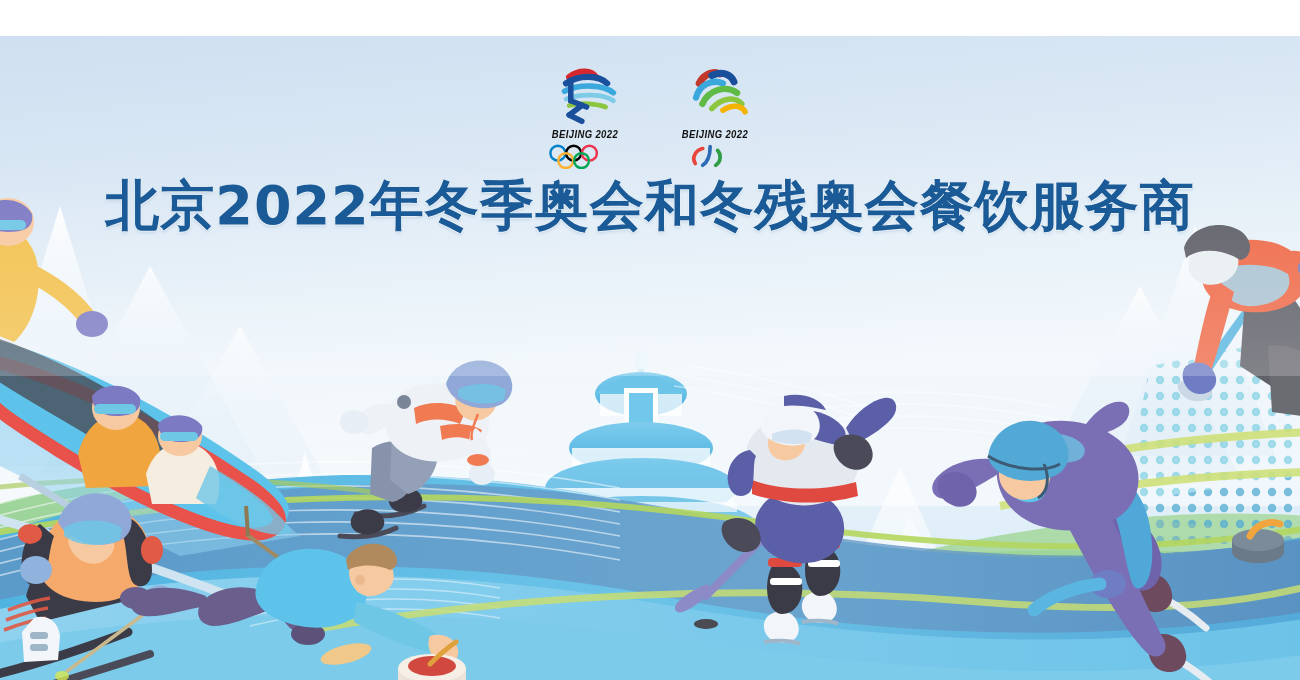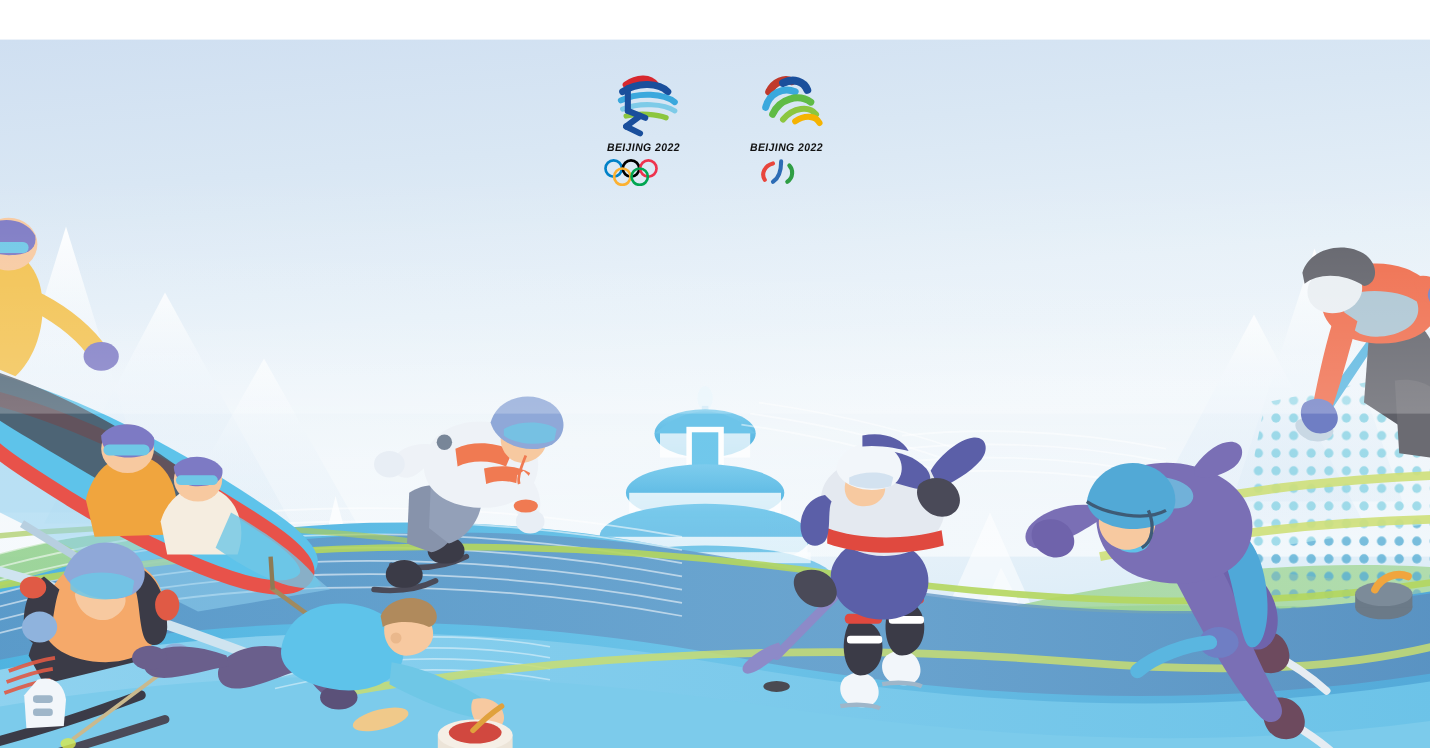--- a/index.html
+++ b/index.html
@@ -567,14 +567,17 @@
         <g fill="none" stroke-width="4" stroke-linecap="round">
           <path d="M32 6 C 24 8, 20 16, 24 22" stroke="#e8453c"></path>
           <path d="M40 4 C 40 12, 38 20, 32 24" stroke="#2d6cb5"></path>
           <path d="M48 8 C 52 12, 52 20, 46 24" stroke="#2f9e44"></path>
         </g>
       </svg>
     </div>
 
   </div>
 
+  <div class="title-wrap">
+    <div class="title">北京2022年冬季奥会和冬残奥会餐饮服务商</div>
+  </div>
 
 </div>
 
 </body></html>

